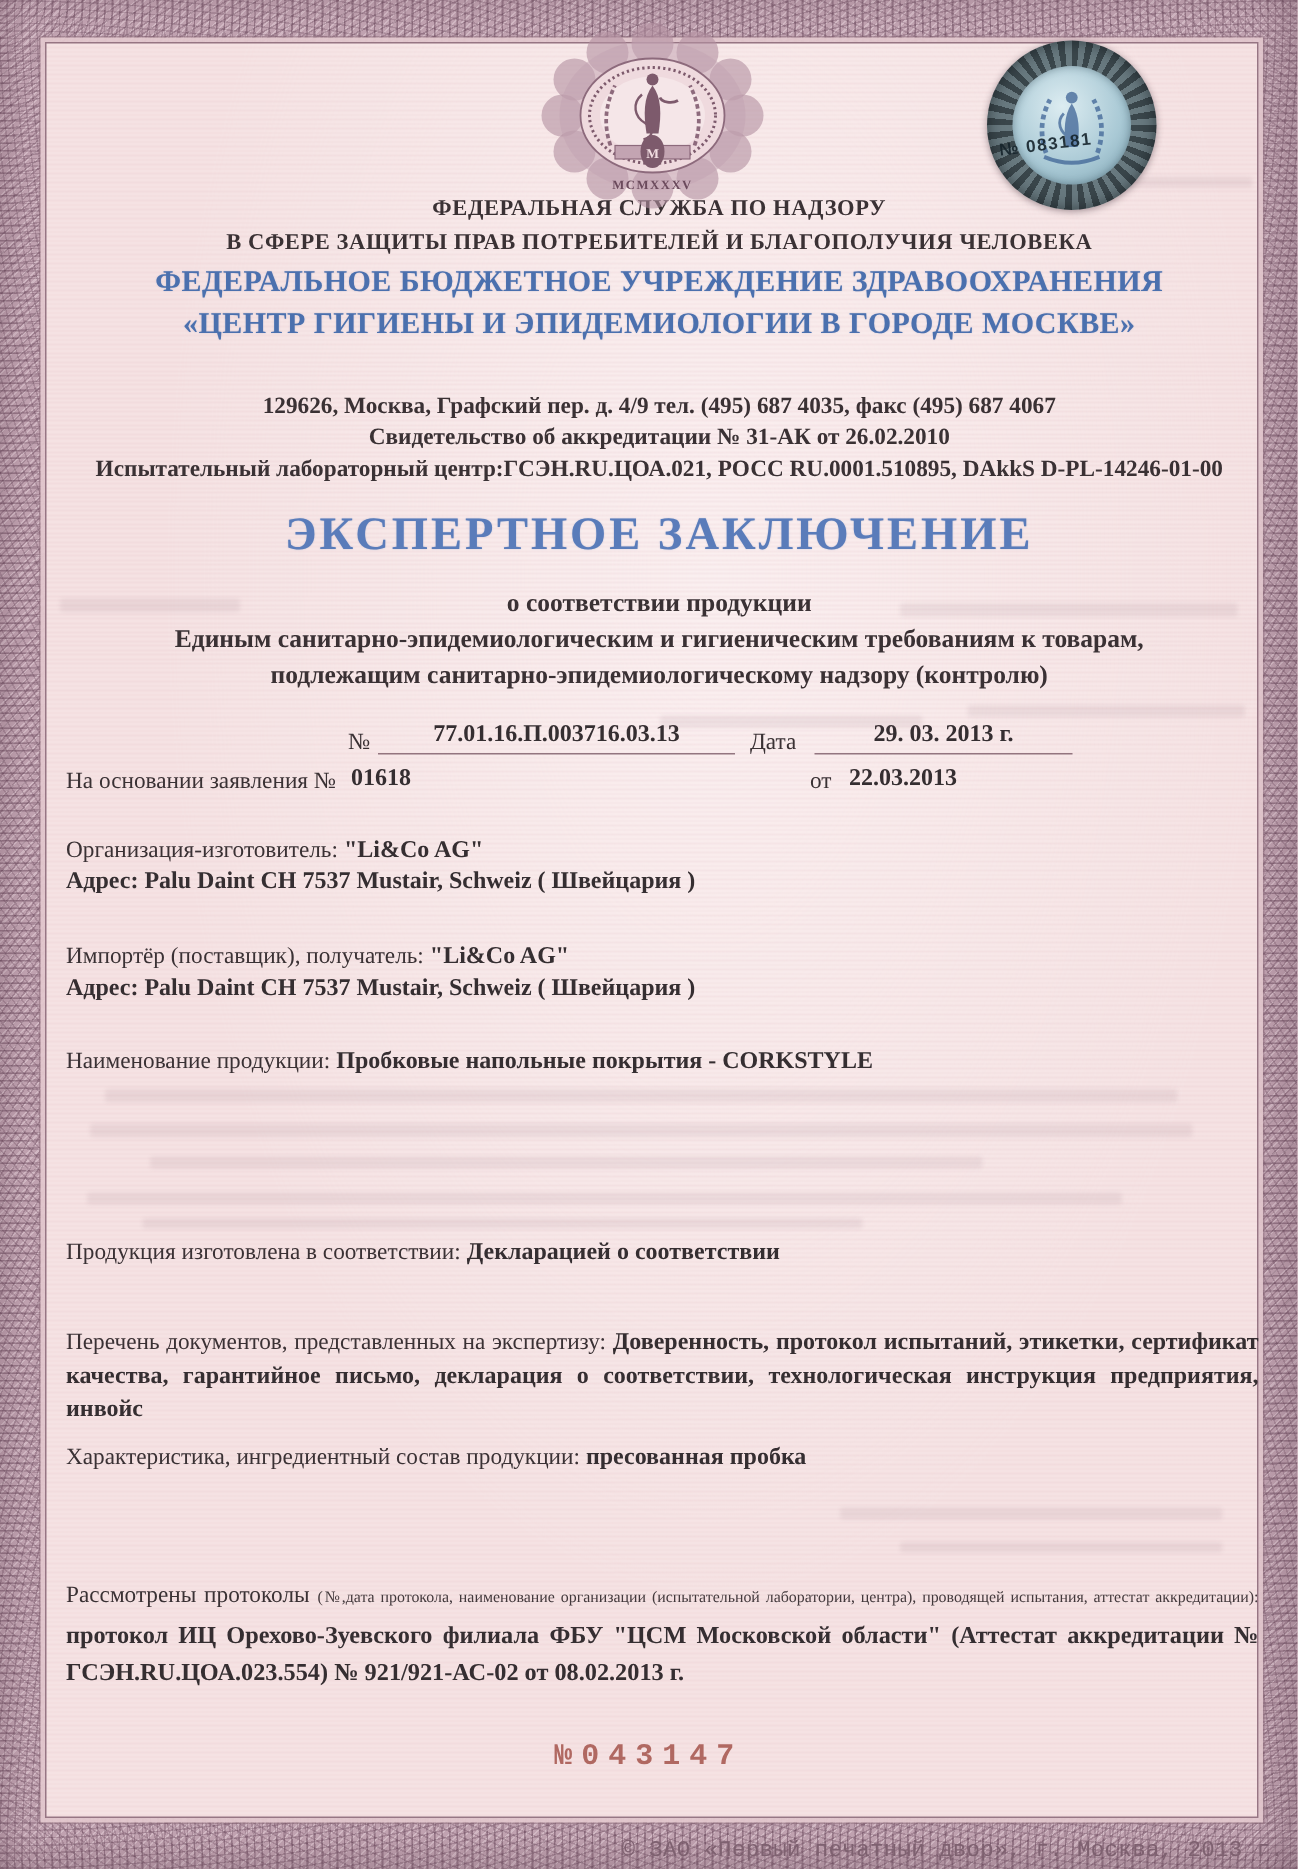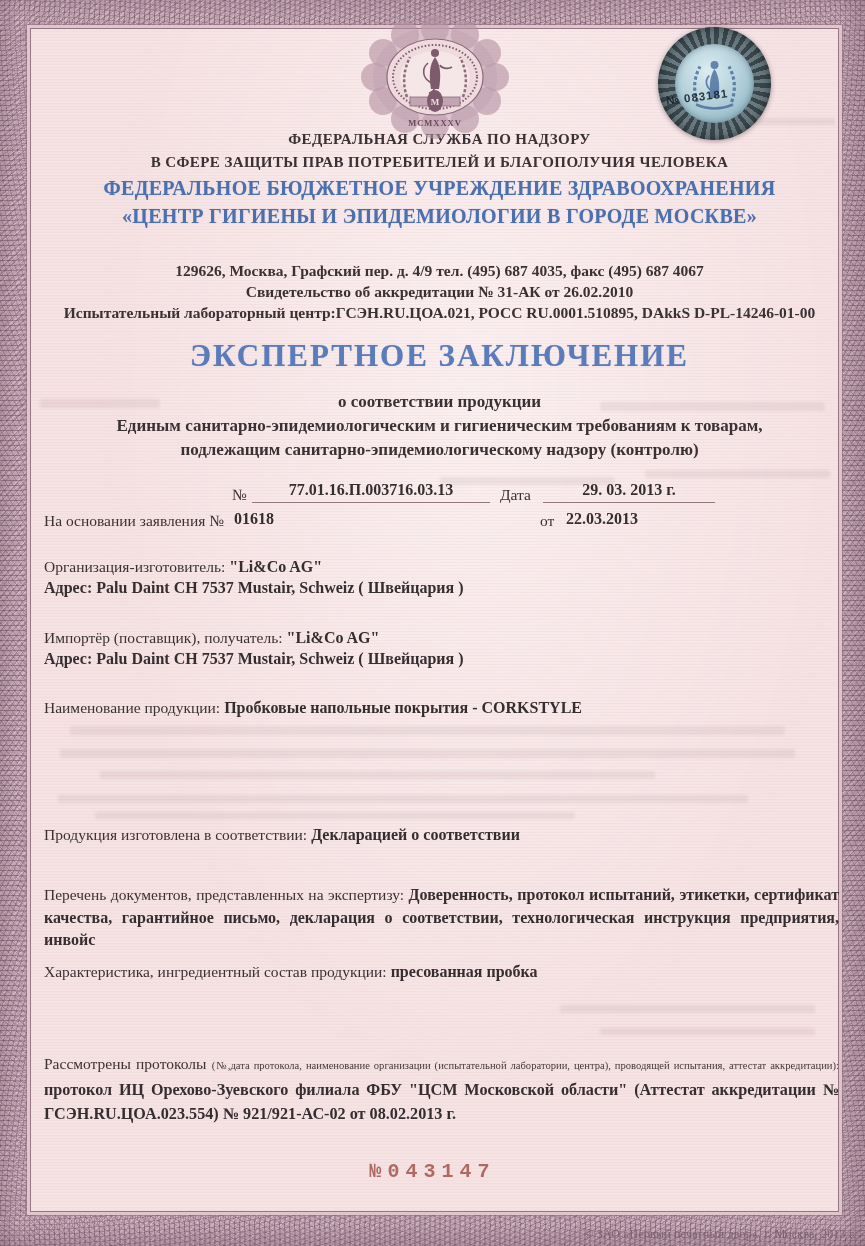--- a/index.html
+++ b/index.html
@@ -52,22 +52,22 @@
   .val{font-size:16px;font-weight:700;color:#352e31;}
   .line{line-height:21px;}
   .u{display:inline-block;border-bottom:1px solid rgba(122,90,102,.8);text-align:center;padding-bottom:3px;}
 
   .para{font-size:15.8px;line-height:22.5px;text-align:justify;color:#3a3134;}
   .note{font-size:10.6px;color:#43393c;}
 
   .stamp-num{left:0;right:0;text-align:center;font-family:"Liberation Mono",monospace;
     font-size:20px;font-weight:700;letter-spacing:6px;color:#a5544c;opacity:.85;}
 
-  .footer{position:absolute;right:9px;bottom:4px;font-family:Liberation Serif, serif;
-    font-size:12px;color:#7e6170;z-index:45;letter-spacing:.2px;}
+  .footer{position:absolute;right:9px;bottom:4px;font-family:Liberation Mono, monospace;
+    font-size:15px;color:#7e6170;z-index:45;letter-spacing:.2px;}
 
   
   .rosette{position:absolute;left:350px;top:14px;width:170px;height:126px;z-index:10;}
 
   
   .hologram{position:absolute;left:658px;top:27px;width:113px;height:113px;border-radius:50%;z-index:10;
     background:repeating-conic-gradient(#3a464b 0deg 5deg, #68797f 5deg 10deg);
     box-shadow:inset 0 0 10px rgba(10,15,18,.55), 0 1px 5px rgba(60,40,52,.45);}
   .holo-core{position:absolute;inset:17px;border-radius:50%;
     background:radial-gradient(circle at 42% 34%, #dcecf1, #a9c9d5 58%, #7da2b1);

